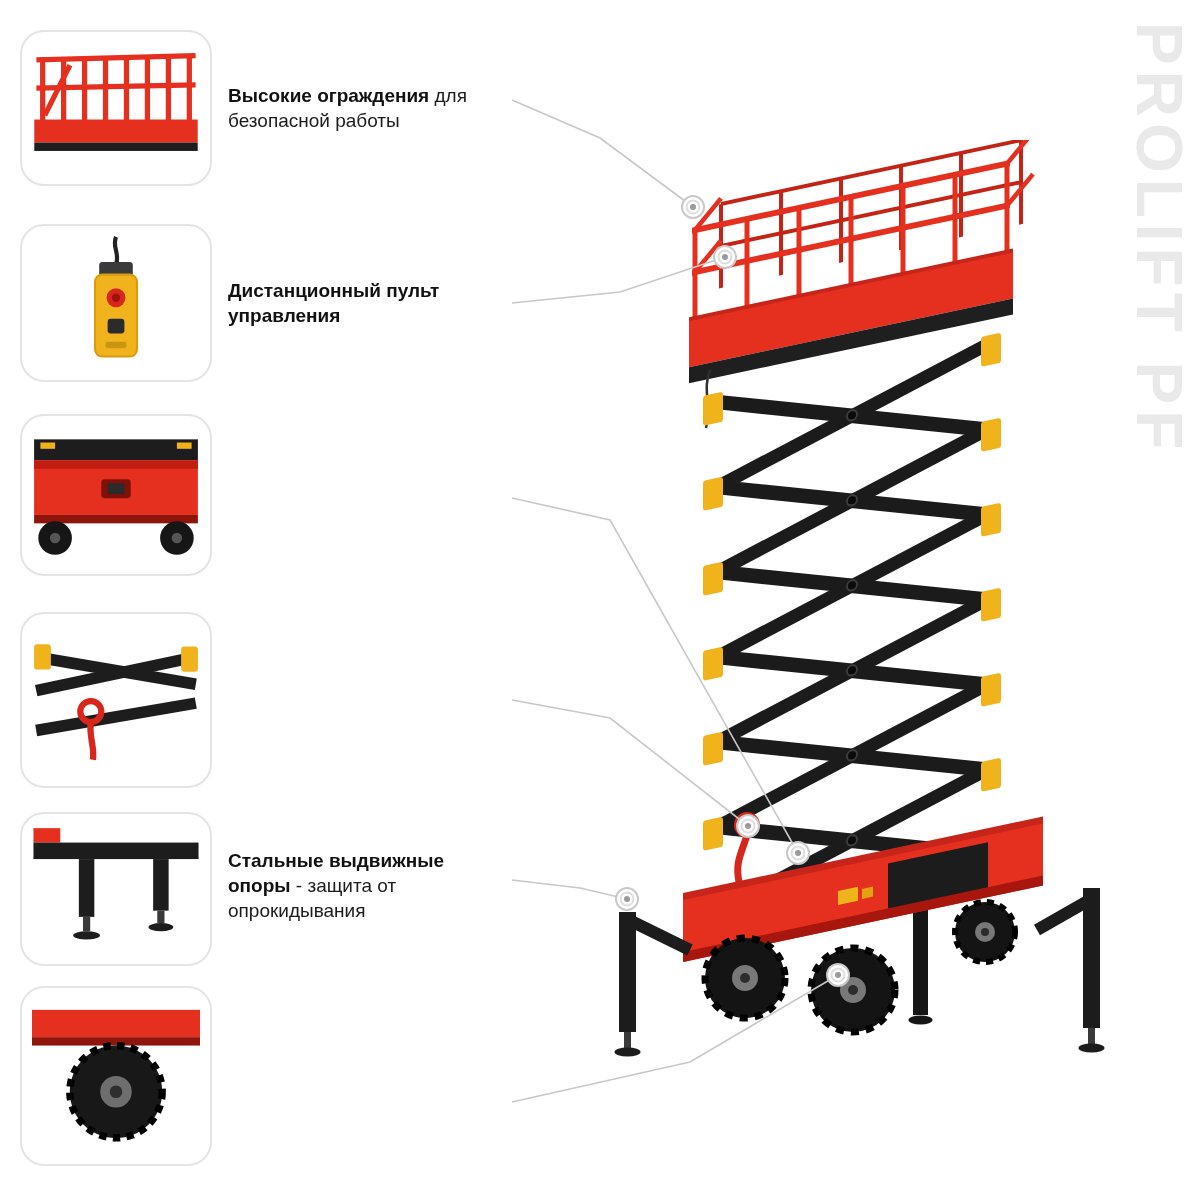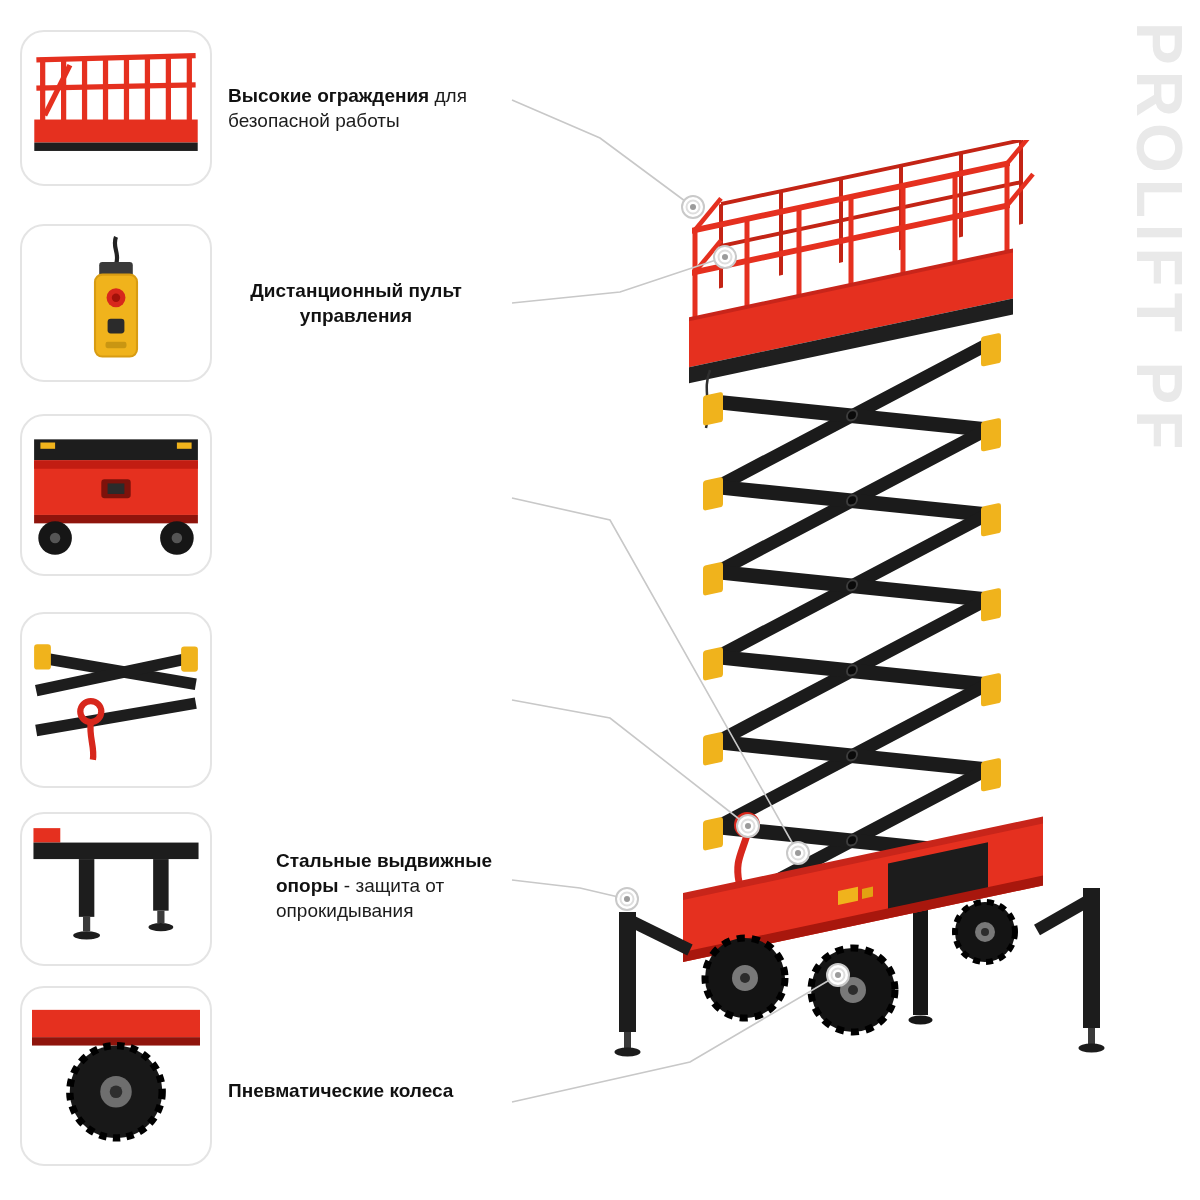--- a/index.html
+++ b/index.html
@@ -26,24 +26,24 @@
   .c3{top:414px;height:162px;}
   .c4{top:612px;height:176px;}
   .c5{top:812px;height:154px;}
   .c6{top:986px;height:180px;}
   .feature-text{
     position:absolute;left:228px;width:256px;z-index:3;
     font-size:19px;line-height:1.32;color:#1c1c1c;
   }
   .ft-title{font-weight:bold;color:#111;}
   .t1{top:83px;}
-  .t2{top:278px;text-align:center;}
+  .t2{top:278px;}
   .t3{top:473px;}
   .t4{top:662px;}
-  .t5{top:848px;margin-left:48px;}
+  .t5{top:848px;}
   .t6{top:1078px;}
 </style>
 </head>
 <body>
 
 <div class="canvas">
 
   <div class="watermark">PROLIFT PF</div>
 
   <svg class="machine" viewBox="0 0 545 945" aria-hidden="true">
@@ -316,18 +316,14 @@
   <div class="card c6">
     <svg viewBox="0 0 160 126" aria-hidden="true">
       <rect x="0" y="0" width="160" height="26" fill="#e5301f"></rect>
       <rect x="0" y="26" width="160" height="8" fill="#8f140c"></rect>
       <circle cx="80" cy="78" r="44" fill="#181818"></circle>
       <circle cx="80" cy="78" r="44" fill="none" stroke="#000" stroke-width="7" stroke-dasharray="7 6"></circle>
       <circle cx="80" cy="78" r="15" fill="#6e6e6e"></circle>
       <circle cx="80" cy="78" r="6" fill="#2e2e2e"></circle>
     </svg>
   </div>
-  <div class="feature-text t6">
-    <span class="ft-title">Пневматические колеса</span>
-    <span class="ft-desc"></span>
-  </div>
 
 </div>
 
 </body></html>

